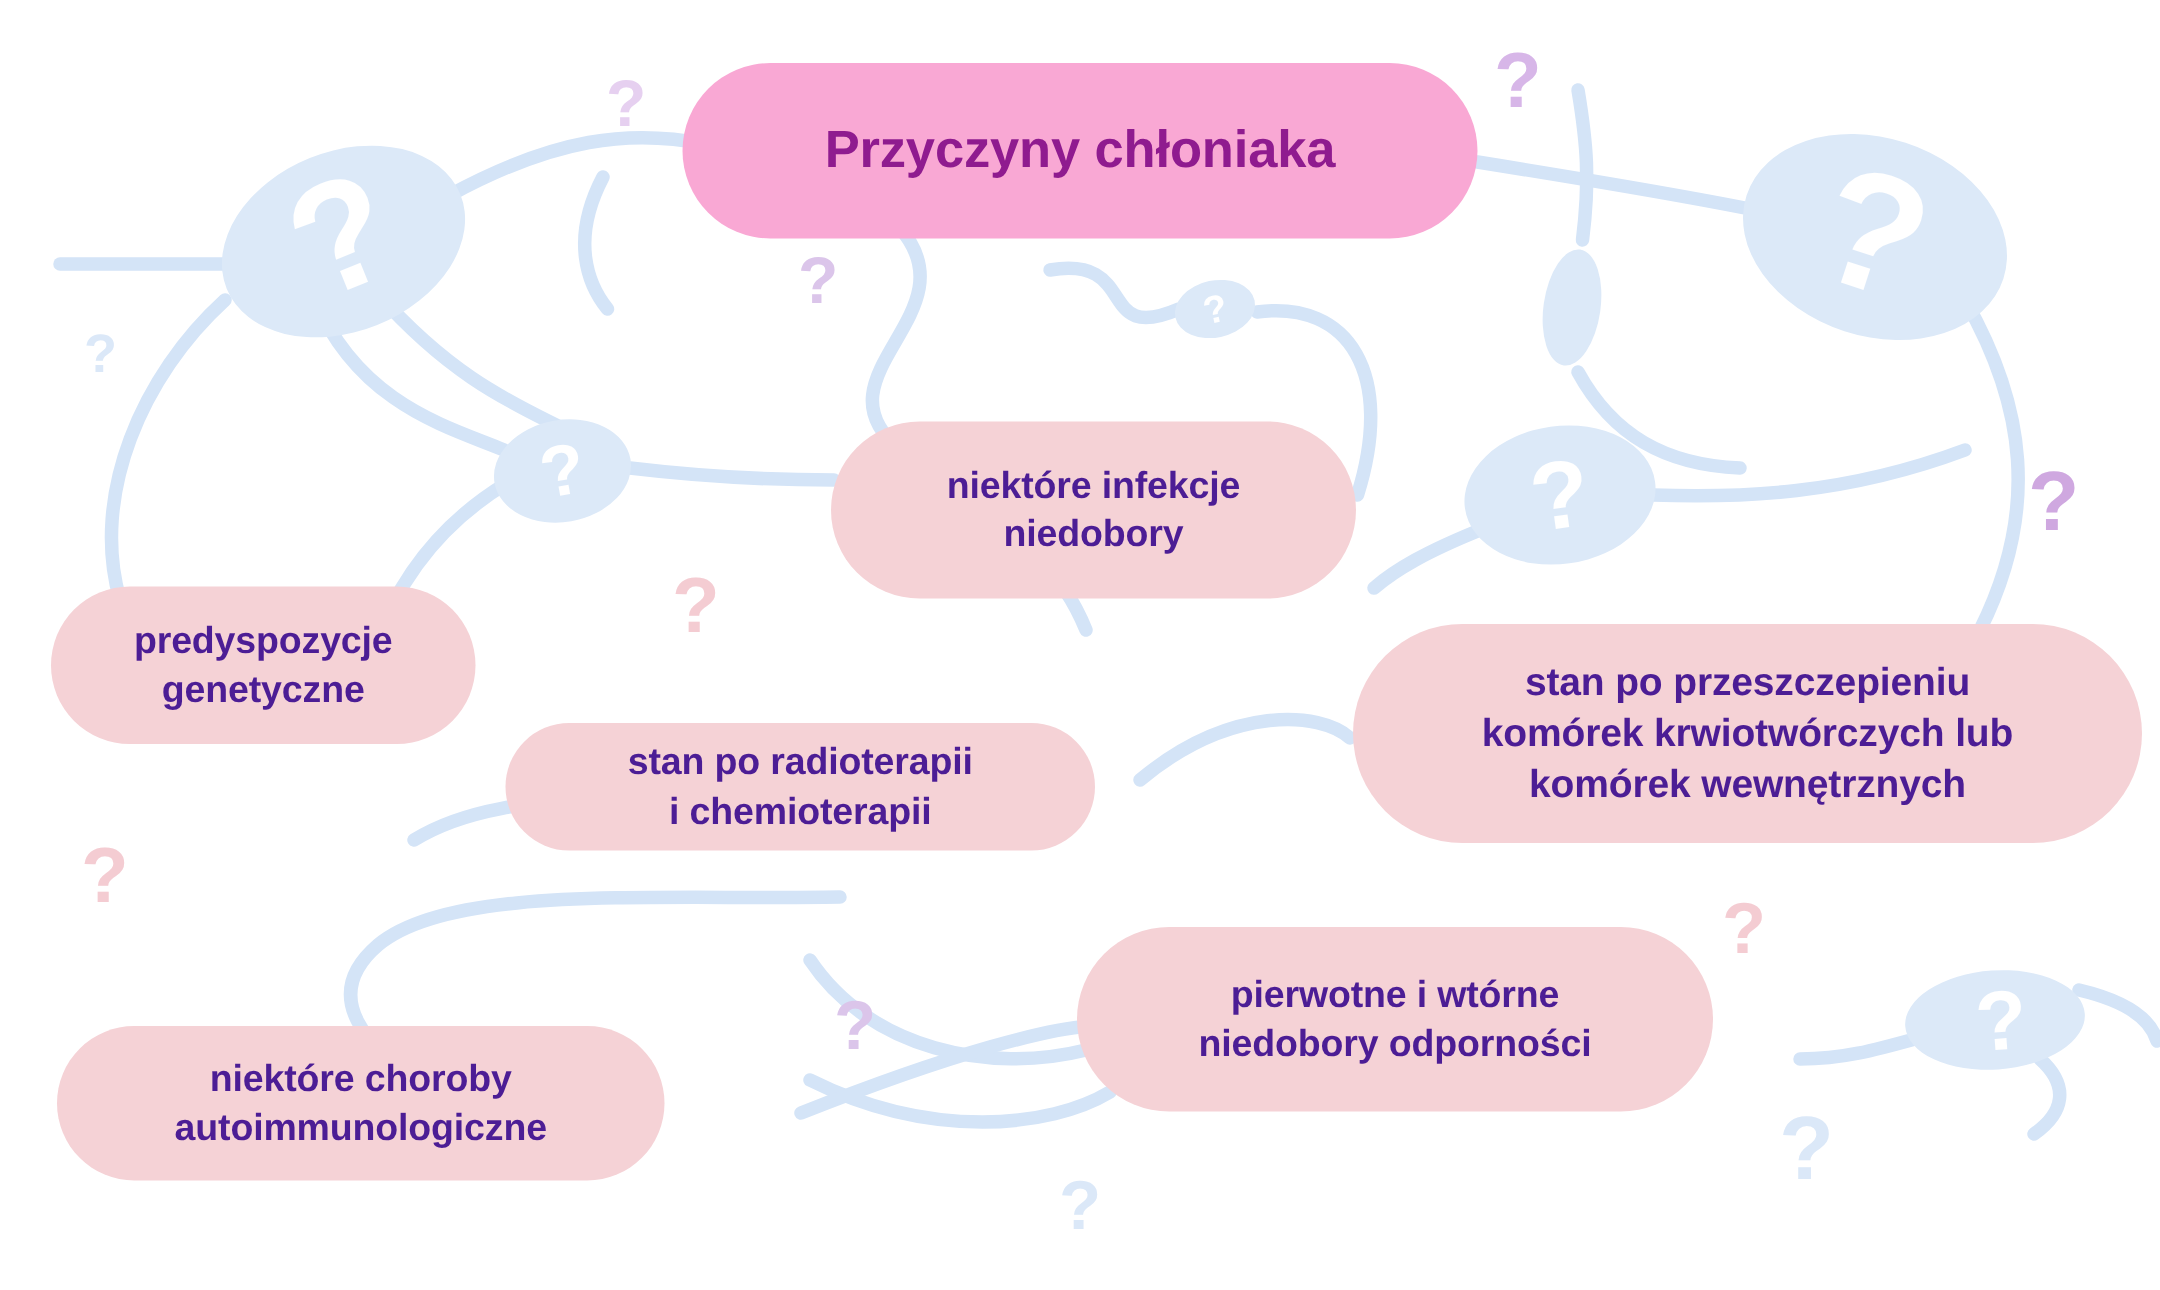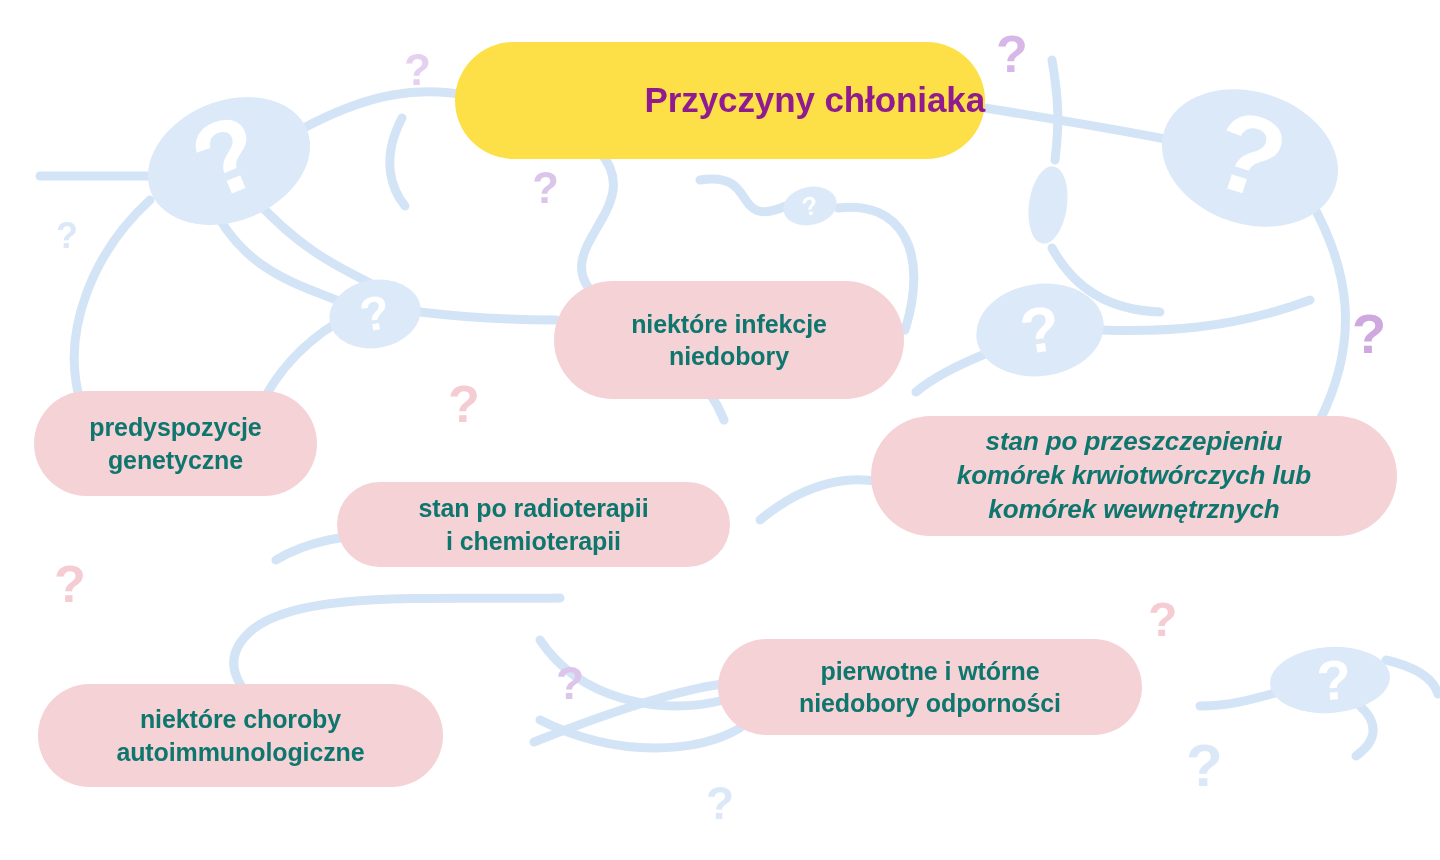--- a/index.html
+++ b/index.html
@@ -40,29 +40,28 @@
     display: flex;
     align-items: center;
     justify-content: center;
     text-align: center;
     box-sizing: border-box;
     border-radius: 999px;
     font-weight: 700;
     letter-spacing: -0.1px;
   }
   .node-title {
-    background: #fde047;
+    background: #f9a8d4;
     color: #8f1b8f;
     font-size: 35px;
     line-height: 1.15;
-    justify-content: flex-end;
   }
   .node-cause {
     background: #f5d2d6;
-    color: #0f766e;
+    color: #4c1d95;
     font-size: 25px;
     line-height: 1.3;
     padding: 0 26px;
   }
   .node-cause.wide {
     font-size: 26px;
     padding: 0 30px;
   }
 </style>
 </head>
@@ -161,36 +160,36 @@
     </span>
   </div>
 
   <div class="node node-cause" style="left:34px; top:391px; width:283px; height:105px;justify-content:center;">
     <span>
       <span>predyspozycje</span><br>
       <span>genetyczne</span>
     </span>
   </div>
 
-  <div class="node node-cause wide" style="left:871px; top:416px; width:526px; height:120px;font-style:italic;">
+  <div class="node node-cause wide" style="left:902px; top:416px; width:526px; height:146px;">
     <span>
       <span>stan po przeszczepieniu</span><br>
       <span>komórek krwiotwórczych lub</span><br>
       <span>komórek wewnętrznych</span>
     </span>
   </div>
 
   <div class="node node-cause" style="left:337px; top:482px; width:393px; height:85px;">
     <span>
       <span>stan po radioterapii</span><br>
       <span>i chemioterapii</span>
     </span>
   </div>
 
-  <div class="node node-cause" style="left:718px; top:639px; width:424px; height:96px;">
+  <div class="node node-cause" style="left:718px; top:618px; width:424px; height:123px;">
     <span>
       <span>pierwotne i wtórne</span><br>
       <span>niedobory odporności</span>
     </span>
   </div>
 
   <div class="node node-cause" style="left:38px; top:684px; width:405px; height:103px;justify-content:center;">
     <span>
       <span>niektóre choroby</span><br>
       <span>autoimmunologiczne</span>

